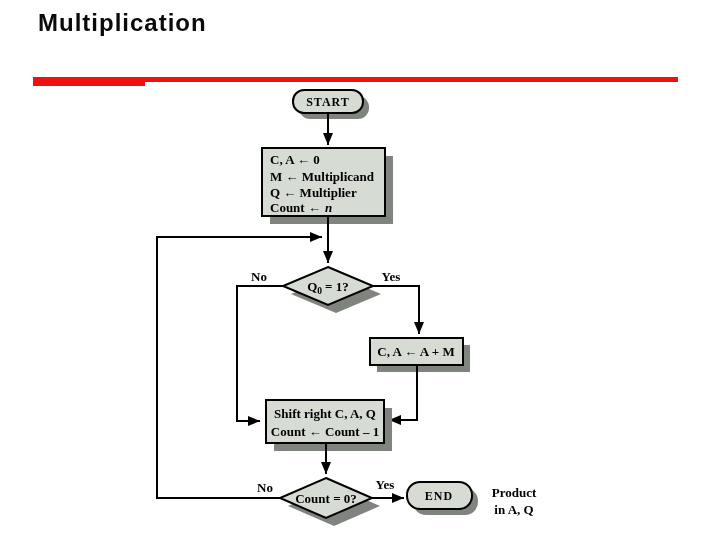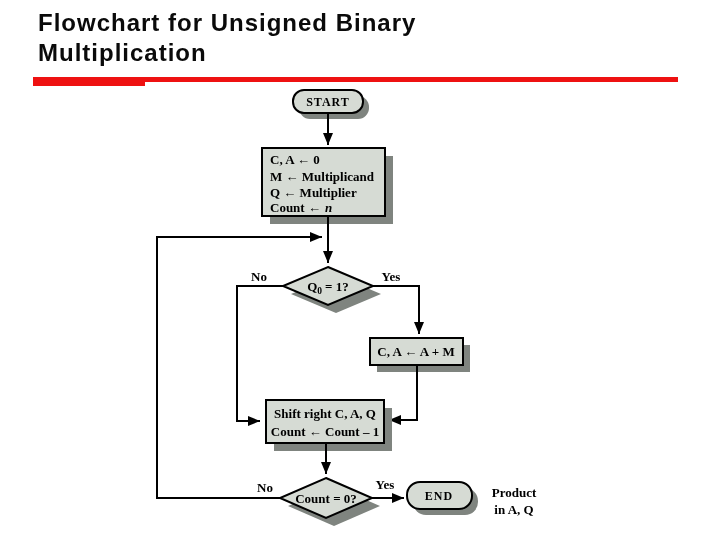--- a/index.html
+++ b/index.html
@@ -75,21 +75,20 @@
     fill: #000000;
     letter-spacing: 1px;
   }
 </style>
 </head>
 <body>
 
 <div id="page">
 
   <div class="title">
-    <div>Flowchart for Unsigned Binary</div>
     <div>Multiplication</div>
   </div>
 
   <div class="rule-thin"></div>
   <div class="rule-thick"></div>
 
   <svg id="flow" width="720" height="540" viewBox="0 0 720 540">
     <defs>
       <marker id="arrow" viewBox="0 0 12 10" markerWidth="12" markerHeight="10" refX="12" refY="5" orient="auto" markerUnits="userSpaceOnUse">
         <path d="M0,0 L12,5 L0,10 Z" fill="#000000"></path>

